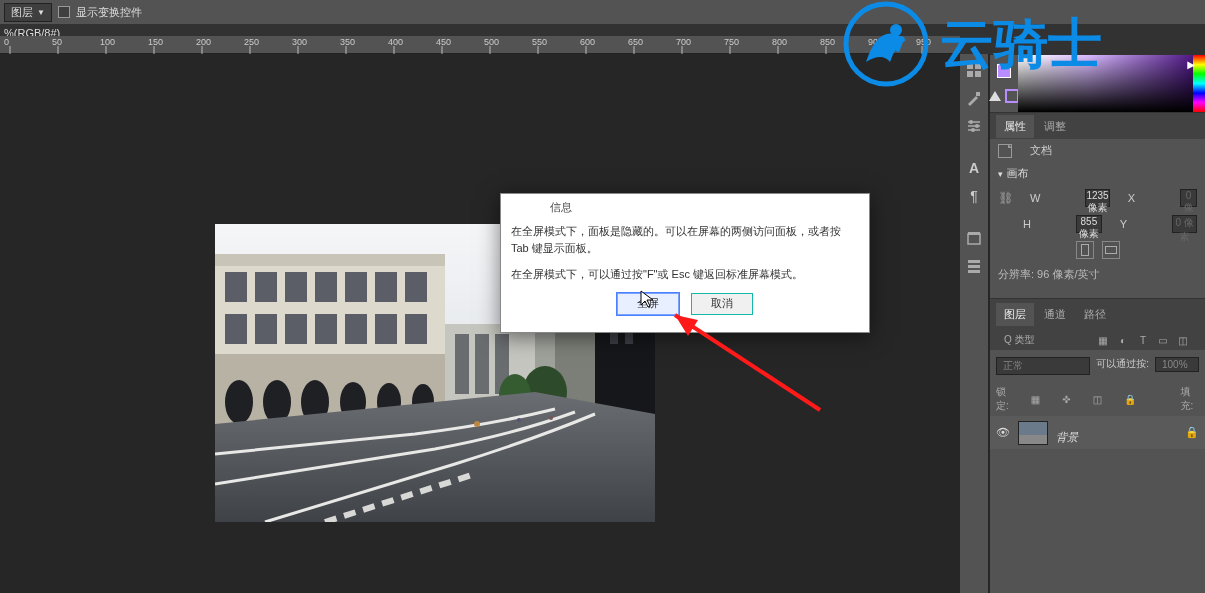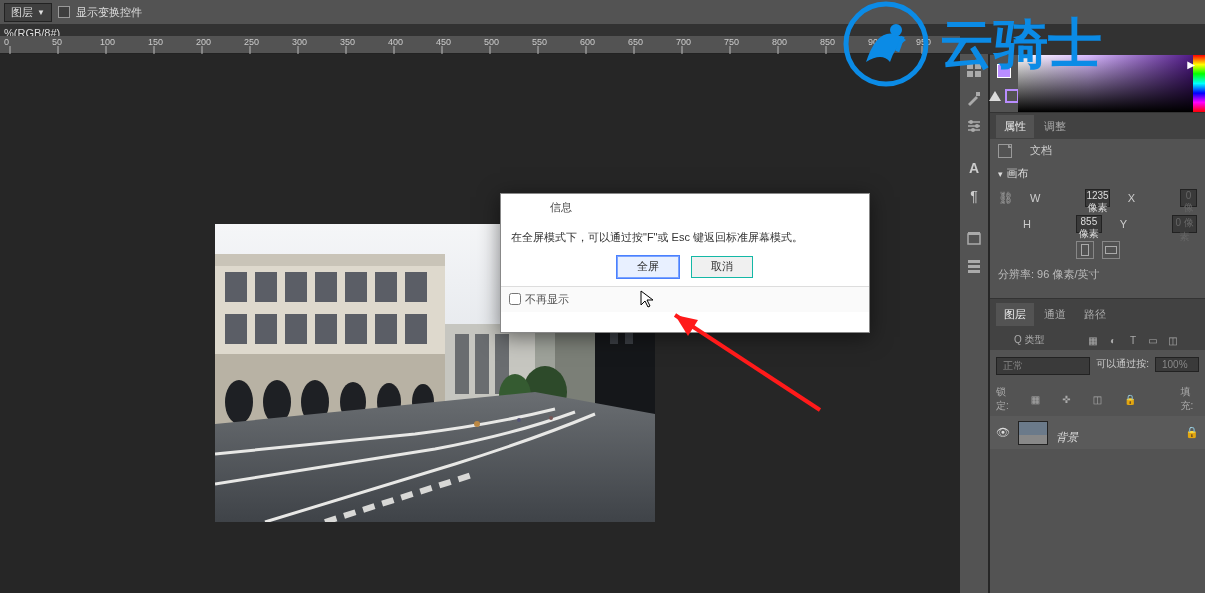--- a/index.html
+++ b/index.html
@@ -208,21 +208,21 @@
   .layers-header {
     display:flex; align-items:center; gap:2px;
     padding: 4px 6px;
     background:#424242;
     font-size:11px;
   }
   .layers-header .tab{ padding:4px 8px; color:#aaa;}
   .layers-header .tab.active{ color:#eee; background:#535353;}
   .layer-tools {
     display:flex; align-items:center;
-    padding: 2px 24px;
+    padding: 2px 14px;
     gap:4px;
     background: #424242;
     font-size:10px;
     color:#aaa;
   }
   .layer-tools .iconbtn { width:16px;height:16px;display:flex;align-items:center;justify-content:center;color:#aaa;}
   .layer-mode-row {
     display:flex;align-items:flex-start;
     padding: 7px 6px;
     gap:6px;
@@ -602,28 +602,25 @@
       <span class="vis">👁</span>
       <div class="thumb"></div>
       <span class="name">背景</span>
       <span class="lock">🔒</span>
     </div>
   </div>
 </div>
 
 <div class="dialog">
   <div class="title">信息</div>
+  <div class="msg">在全屏模式下，面板是隐藏的。可以在屏幕的两侧访问面板，或者按 Tab 键显示面板。</div>
   <div class="msg" style="margin-top:6px;">在全屏模式下，可以通过按"F"或 Esc 键返回标准屏幕模式。</div>
   <div class="btns">
     <button class="primary">全屏</button>
     <button>取消</button>
-  </div>
-  <div class="footer">
-    <input type="checkbox" style="">
-    <span>不再显示</span>
   </div>
 </div>
 
 <div class="cursor-arrow">
   <svg width="16" height="20">
       <path d="M1 1 L1 15 L5 11 L8 17 L10 16 L7 10 L13 10 Z" fill="#fff" stroke="#000" stroke-width="1"></path>
     </svg>
 </div>
 
 <svg class="red-arrow" width="1205" height="593" style="top:0;left:0;">

